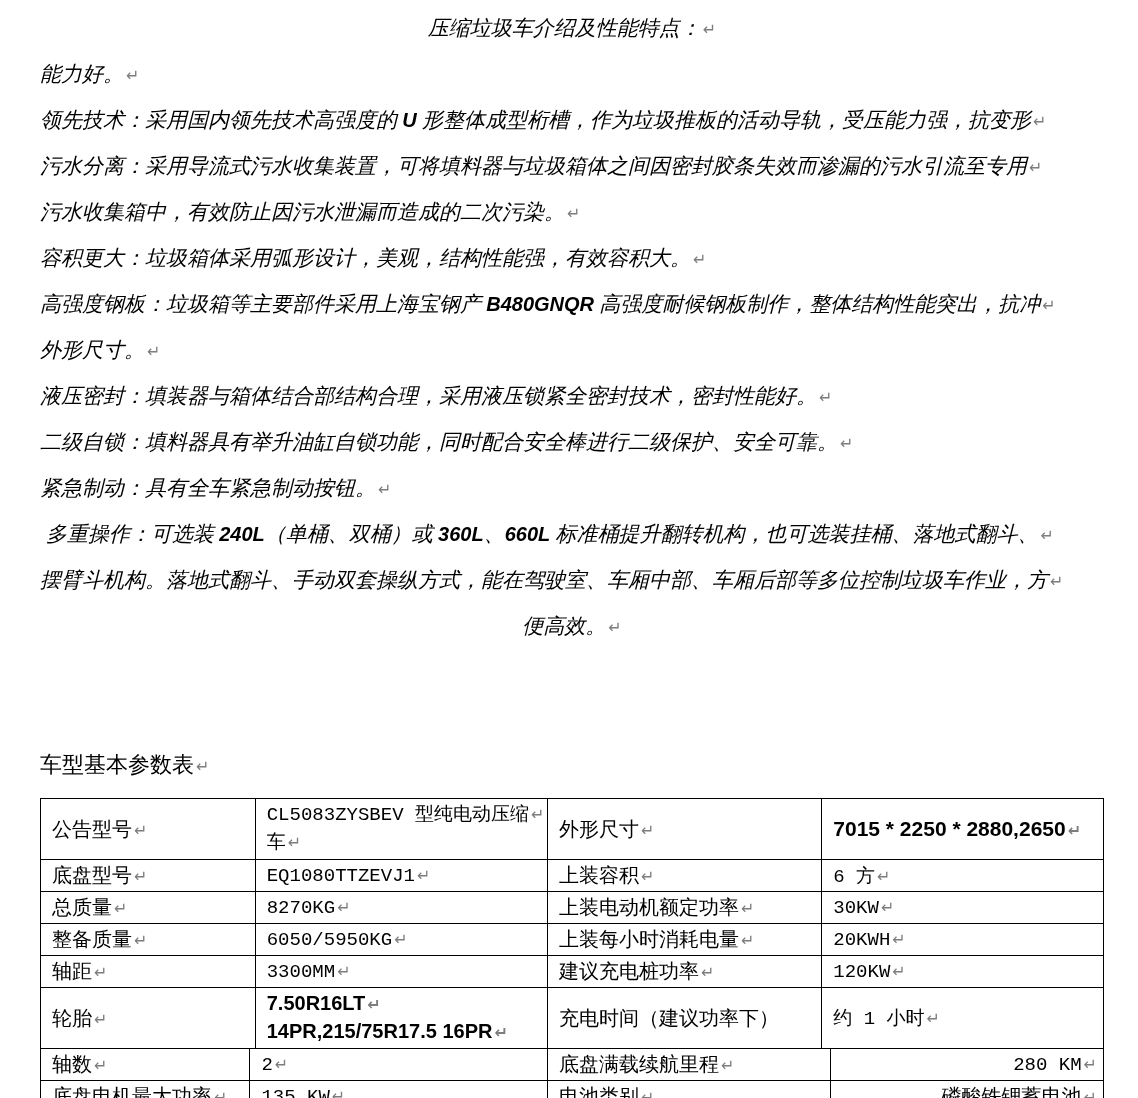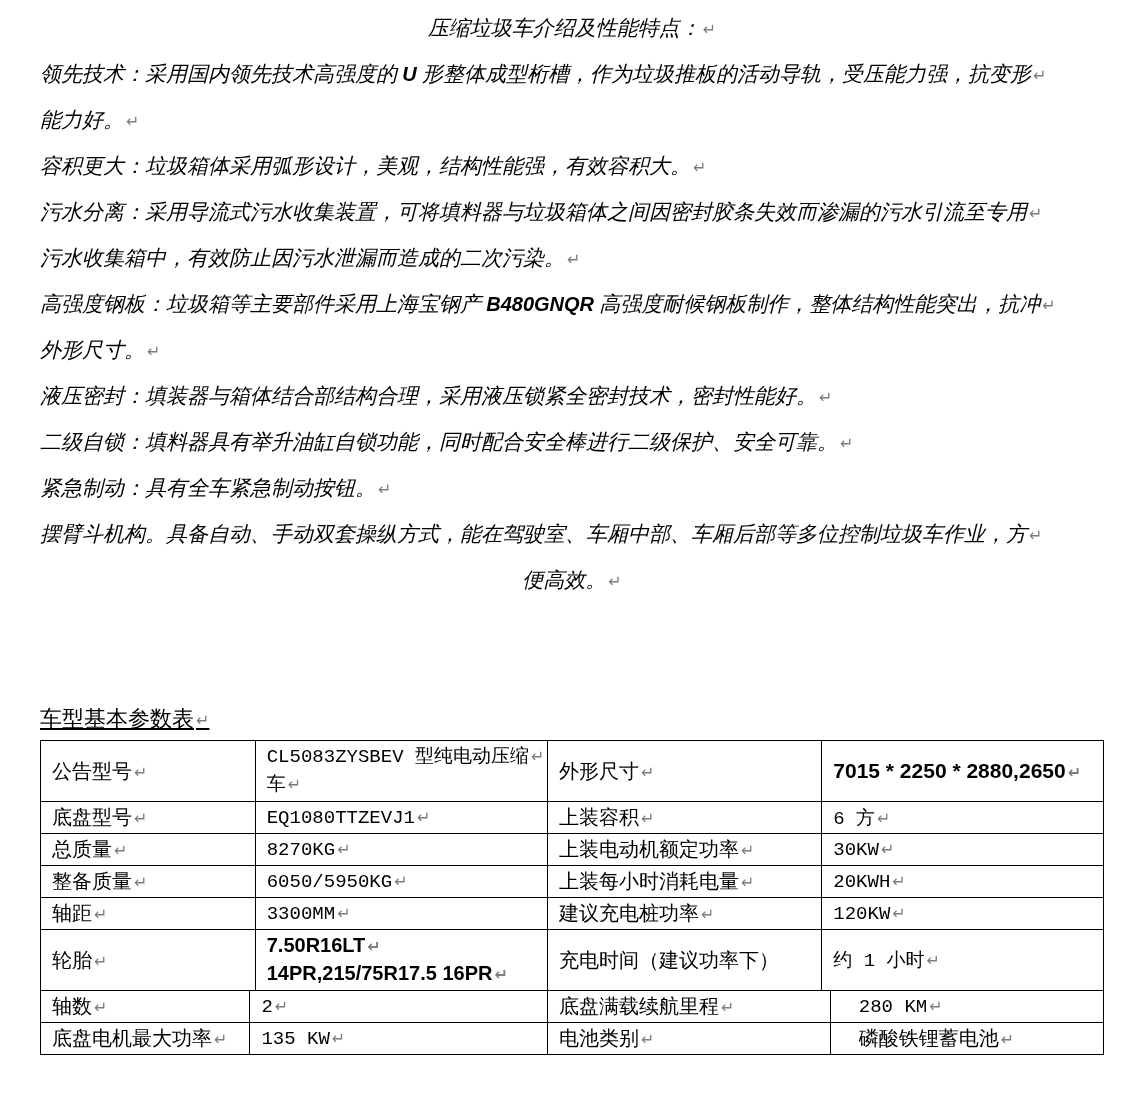--- a/index.html
+++ b/index.html
@@ -14,21 +14,21 @@
   .indent-sm { text-indent:6px; }
   .sans {
     font-family:"Liberation Sans","DejaVu Sans",sans-serif;
     font-weight:600; font-size:20px;
   }
   .pm {
     color:#7d7d7d;
     font-family:"DejaVu Sans",sans-serif;
     font-size:16px; padding-left:2px;
   }
-  .theading { font-size:22px; line-height:30px; margin-top:100px; margin-bottom:4px;text-decoration:underline; }
+  .theading { font-size:22px; line-height:30px; margin-top:100px; margin-bottom:16px; }
   table { border-collapse:collapse; width:1064px; table-layout:fixed; }
   td {
     border:1px solid #000;
     padding:2px 6px 2px 11px;
     vertical-align:middle;
     overflow:hidden; white-space:nowrap;
   }
   .tbl2 { border-top:0; }
   .tbl2 tr:first-child td { border-top:0;margin-top:16px; }
   .cn { font-size:20px; }
@@ -40,64 +40,65 @@
     font-family:"Liberation Sans","DejaVu Sans",sans-serif;
     font-size:21px; font-weight:600;
   }
   .tyresans {
     font-family:"Liberation Sans","DejaVu Sans",sans-serif;
     font-size:20px; font-weight:600; line-height:26px;
   }
   .twoLine { line-height:28px;margin-top:43px; }
   tr.h60 { height:60px; } tr.h29 { height:29px; }
   tr.h57 { height:57px; } tr.h31 { height:31px; }
-  .tbl2 td.valcell { padding-left:28px; }
+  .tbl2 td.valcell { padding-left:28px;text-align:right; }
 </style>
 </head>
 <body>
 
 <div class="doc">
 
   <div class="bodyline center">
     <span>压缩垃圾车介绍及性能特点：</span><span class="pm">↵</span>
   </div>
 
   <div>
+    <div class="bodyline"><span>能力好。</span><span class="pm">↵</span></div>
     <div class="bodyline"><span>领先技术：采用国内领先技术高强度的 </span><span class="sans">U</span><span> 形整体成型桁槽，作为垃圾推板的活动导轨，受压能力强，抗变形</span><span class="pm">↵</span></div>
-    <div class="bodyline"><span>能力好。</span><span class="pm">↵</span></div>
-  </div>
-
-  <div>
-    <div class="bodyline"><span>容积更大：垃圾箱体采用弧形设计，美观，结构性能强，有效容积大。</span><span class="pm">↵</span></div>
   </div>
 
   <div>
     <div class="bodyline"><span>污水分离：采用导流式污水收集装置，可将填料器与垃圾箱体之间因密封胶条失效而渗漏的污水引流至专用</span><span class="pm">↵</span></div>
     <div class="bodyline"><span>污水收集箱中，有效防止因污水泄漏而造成的二次污染。</span><span class="pm">↵</span></div>
+  </div>
+
+  <div>
+    <div class="bodyline"><span>容积更大：垃圾箱体采用弧形设计，美观，结构性能强，有效容积大。</span><span class="pm">↵</span></div>
   </div>
 
   <div>
     <div class="bodyline"><span>高强度钢板：垃圾箱等主要部件采用上海宝钢产 </span><span class="sans">B480GNQR</span><span> 高强度耐候钢板制作，整体结构性能突出，抗冲</span><span class="pm">↵</span></div>
     <div class="bodyline"><span>外形尺寸。</span><span class="pm">↵</span></div>
   </div>
 
   <div>
     <div class="bodyline"><span>液压密封：填装器与箱体结合部结构合理，采用液压锁紧全密封技术，密封性能好。</span><span class="pm">↵</span></div>
   </div>
 
   <div>
     <div class="bodyline"><span>二级自锁：填料器具有举升油缸自锁功能，同时配合安全棒进行二级保护、安全可靠。</span><span class="pm">↵</span></div>
   </div>
 
   <div>
     <div class="bodyline"><span>紧急制动：具有全车紧急制动按钮。</span><span class="pm">↵</span></div>
   </div>
 
   <div>
-    <div class="bodyline"><span>摆臂斗机构。具备自动、手动双套操纵方式，能在驾驶室、车厢中部、车厢后部等多位控制垃圾车作业，方</span><span class="pm">↵</span></div>
+    <div class="bodyline indent-sm"><span>多重操作：可选装 </span><span class="sans">240L</span><span>（单桶、双桶）或 </span><span class="sans">360L</span><span>、</span><span class="sans">660L</span><span> 标准桶提升翻转机构，也可选装挂桶、落地式翻斗、</span><span class="pm">↵</span></div>
+    <div class="bodyline"><span>摆臂斗机构。落地式翻斗、手动双套操纵方式，能在驾驶室、车厢中部、车厢后部等多位控制垃圾车作业，方</span><span class="pm">↵</span></div>
     <div class="bodyline center"><span>便高效。</span><span class="pm">↵</span></div>
   </div>
 
   <div class="theading">
     <span>车型基本参数表</span><span class="pm">↵</span>
   </div>
 
   <table class="tbl1">
     <colgroup>
         <col style="width:20.2%">

